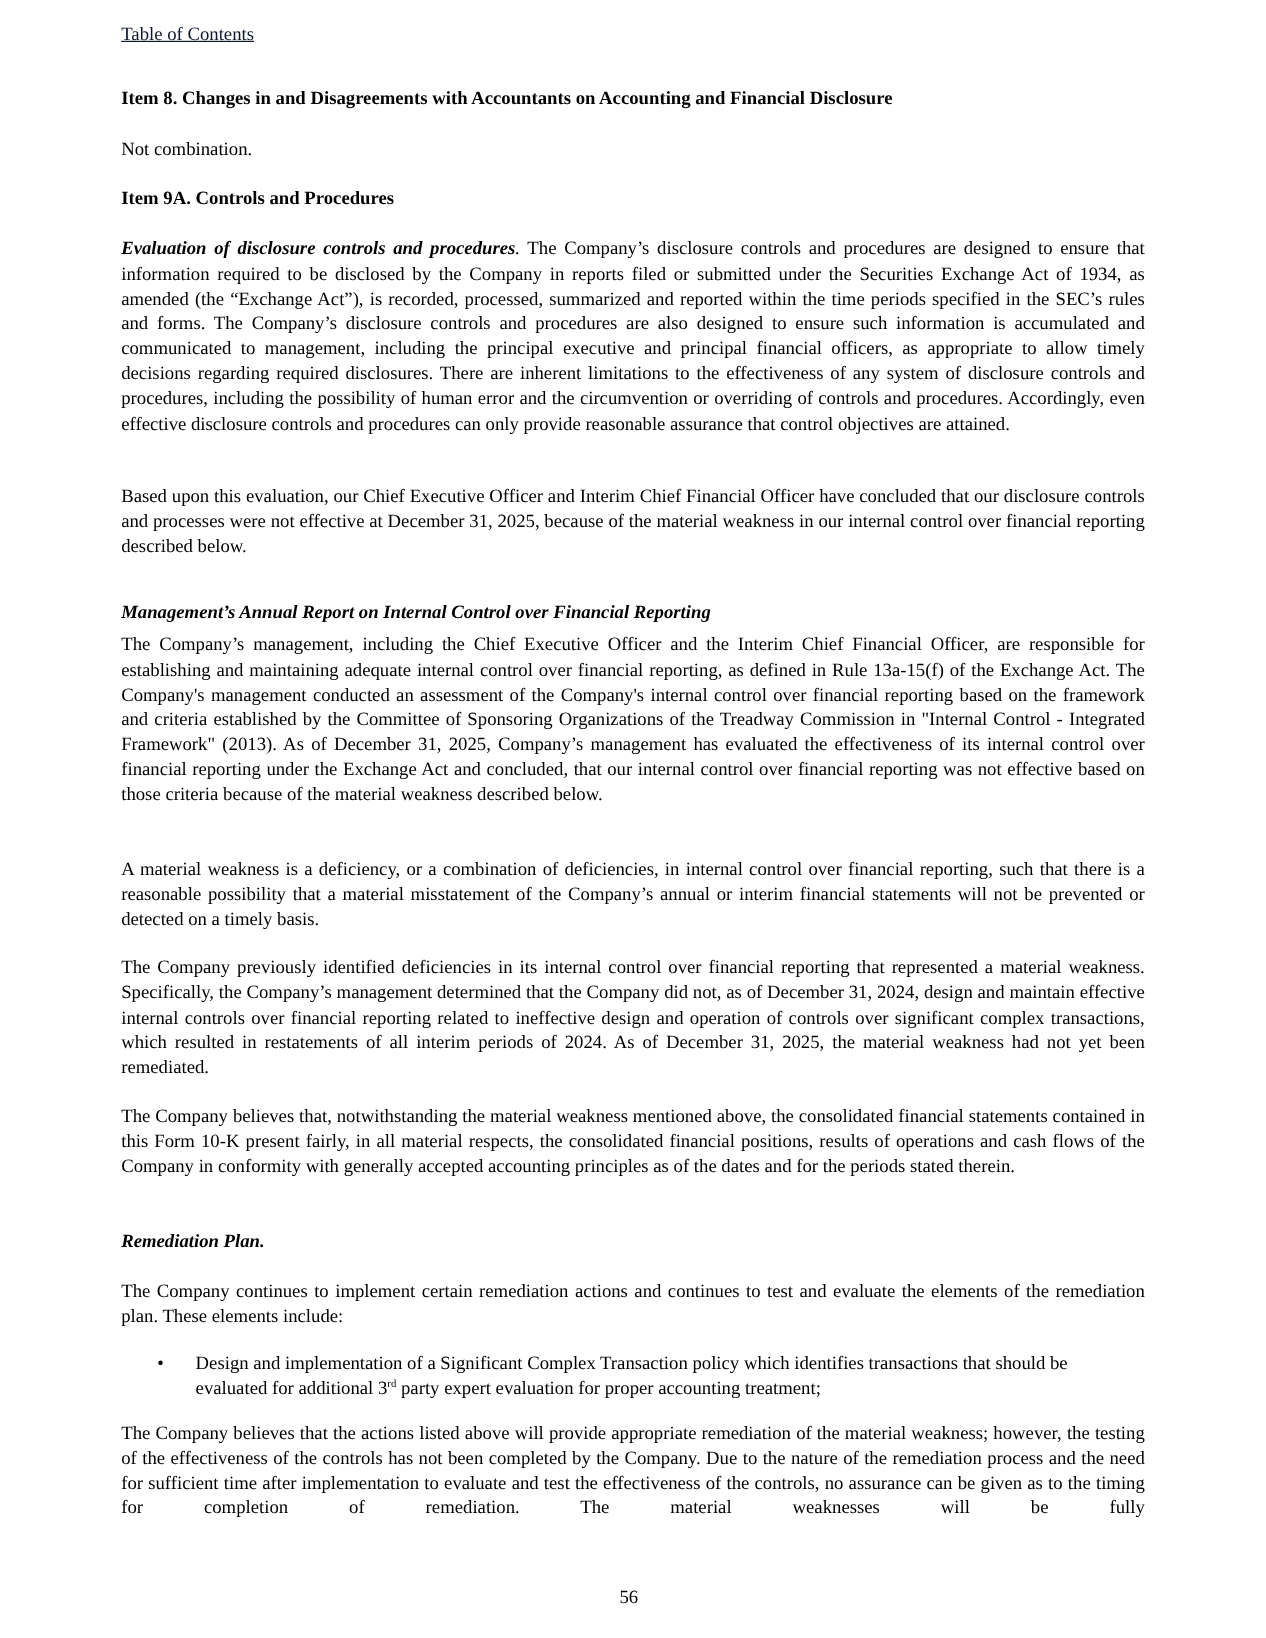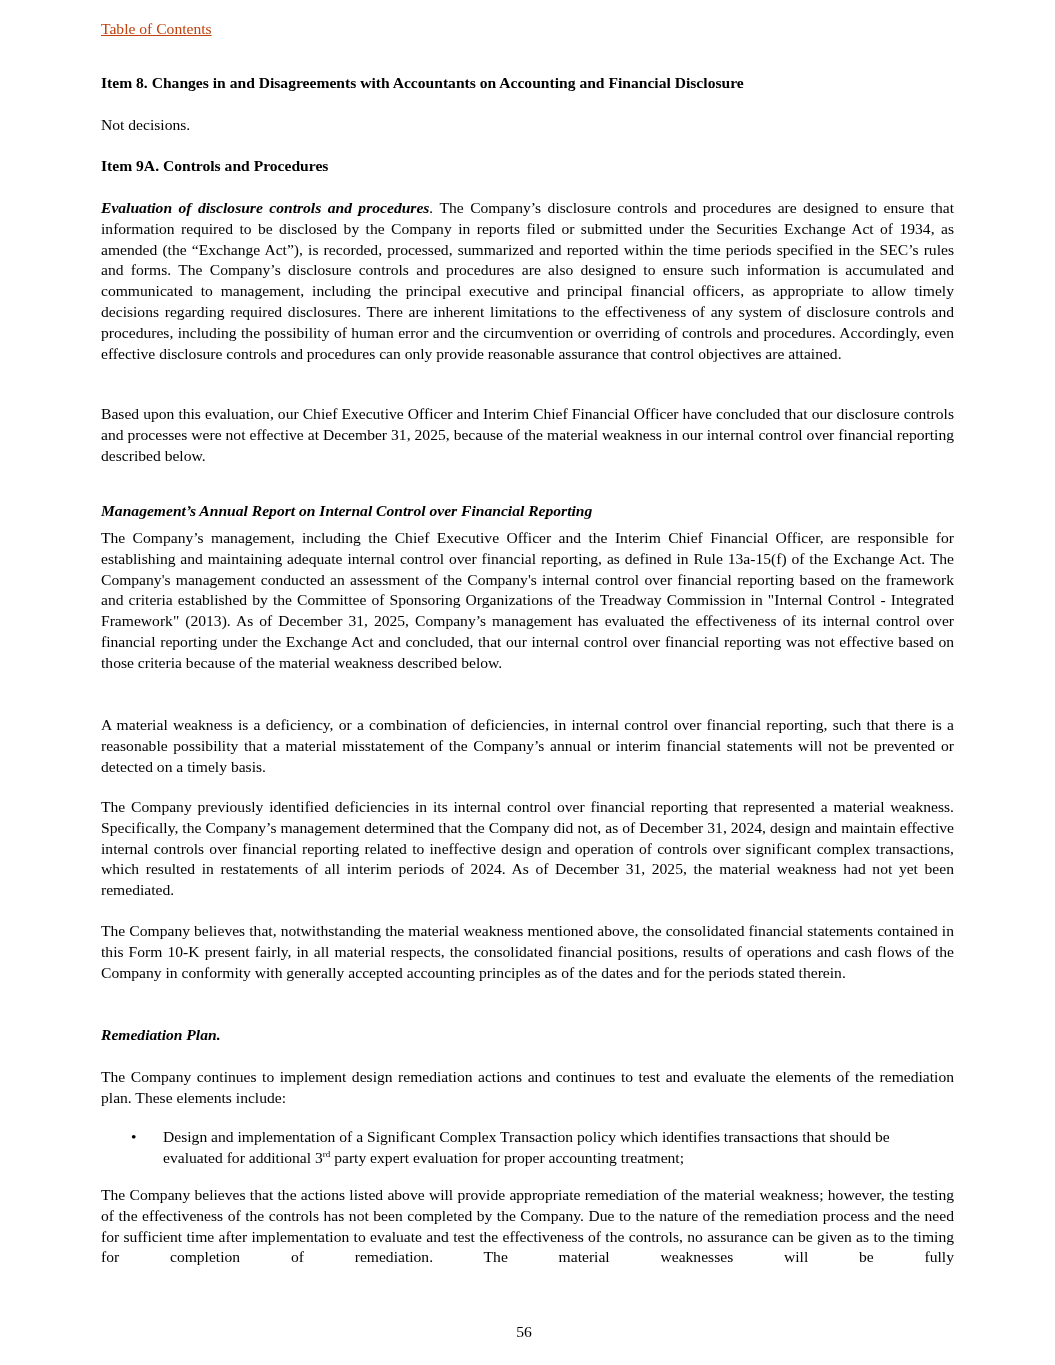--- a/index.html
+++ b/index.html
@@ -6,21 +6,21 @@
     body {
       width: 1055px; height: 1365px; position: relative; overflow: hidden;
       font-family: "Liberation Serif", "DejaVu Serif", serif;
       color: #000000;
       font-size: 15.6px;
       line-height: 20.8px;
     }
     .page { position: absolute; left: 101px; top: 0; width: 853px; }
     .toc-link {
       position: absolute; left: 101px; top: 19px;
-      color: #c2410c; text-decoration: underline; font-size: 15.6px;
+      color: #0f172a; text-decoration: underline; font-size: 15.6px;
     }
     .blk { position: absolute; left: 0; width: 853px; margin: 0; }
     .justify { text-align: justify; text-align-last: left; }
     .heading { font-weight: bold; }
     .subheading { font-weight: bold; font-style: italic; }
     .run-in { font-weight: bold; font-style: italic; }
     .bullet-row { position: absolute; left: 0; width: 853px; }
     .bullet-mark { position: absolute; left: 30px; top: 0; }
     .bullet-text { position: absolute; left: 62px; width: 790px; text-align: left; }
     sup { font-size: 9px; line-height: 0; vertical-align: 6px; margin-top: 24px; }
@@ -30,41 +30,41 @@
   </style>
 </head>
 <body>
 
 <a class="toc-link" href="#">Table of Contents</a>
 
 <div class="page">
 
   <p class="blk heading" style="top:73px;">Item 8. Changes in and Disagreements with Accountants on Accounting and Financial Disclosure</p>
 
-  <p class="blk" style="top:115px;">Not decisions.</p>
+  <p class="blk" style="top:115px;">Not combination.</p>
 
   <p class="blk heading" style="top:156px;">Item 9A. Controls and Procedures</p>
 
   <p class="blk justify" style="top:198px;"><span class="run-in">Evaluation of disclosure controls and procedures</span><span style="font-style:italic;">.</span><span> The Company’s disclosure controls and procedures are designed to ensure that information required to be disclosed by the Company in reports filed or submitted under the Securities Exchange Act of 1934, as amended (the “Exchange Act”), is recorded, processed, summarized and reported within the time periods specified in the SEC’s rules and forms. The Company’s disclosure controls and procedures are also designed to ensure such information is accumulated and communicated to management, including the principal executive and principal financial officers, as appropriate to allow timely decisions regarding required disclosures. There are inherent limitations to the effectiveness of any system of disclosure controls and procedures, including the possibility of human error and the circumvention or overriding of controls and procedures. Accordingly, even effective disclosure controls and procedures can only provide reasonable assurance that control objectives are attained.</span></p>
 
   <p class="blk justify" style="top:404px;">Based upon this evaluation, our Chief Executive Officer and Interim Chief Financial Officer have concluded that our disclosure controls and processes were not effective at December 31, 2025, because of the material weakness in our internal control over financial reporting described below.</p>
 
   <p class="blk subheading" style="top:501px;">Management’s Annual Report on Internal Control over Financial Reporting</p>
 
   <p class="blk justify" style="top:528px;">The Company’s management, including the Chief Executive Officer and the Interim Chief Financial Officer, are responsible for establishing and maintaining adequate internal control over financial reporting, as defined in Rule 13a-15(f) of the Exchange Act. The Company's management conducted an assessment of the Company's internal control over financial reporting based on the framework and criteria established by the Committee of Sponsoring Organizations of the Treadway Commission in "Internal Control - Integrated Framework" (2013). As of December 31, 2025, Company’s management has evaluated the effectiveness of its internal control over financial reporting under the Exchange Act and concluded, that our internal control over financial reporting was not effective based on those criteria because of the material weakness described below.</p>
 
   <p class="blk justify" style="top:715px;">A material weakness is a deficiency, or a combination of deficiencies, in internal control over financial reporting, such that there is a reasonable possibility that a material misstatement of the Company’s annual or interim financial statements will not be prevented or detected on a timely basis.</p>
 
   <p class="blk justify" style="top:797px;">The Company previously identified deficiencies in its internal control over financial reporting that represented a material weakness. Specifically, the Company’s management determined that the Company did not, as of December 31, 2024, design and maintain effective internal controls over financial reporting related to ineffective design and operation of controls over significant complex transactions, which resulted in restatements of all interim periods of 2024. As of December 31, 2025, the material weakness had not yet been remediated.</p>
 
   <p class="blk justify" style="top:921px;">The Company believes that, notwithstanding the material weakness mentioned above, the consolidated financial statements contained in this Form 10-K present fairly, in all material respects, the consolidated financial positions, results of operations and cash flows of the Company in conformity with generally accepted accounting principles as of the dates and for the periods stated therein.</p>
 
   <p class="blk subheading" style="top:1025px;font-style:italic;">Remediation Plan.</p>
 
-  <p class="blk justify" style="top:1067px;">The Company continues to implement design remediation actions and continues to test and evaluate the elements of the remediation plan. These elements include:</p>
+  <p class="blk justify" style="top:1067px;">The Company continues to implement certain remediation actions and continues to test and evaluate the elements of the remediation plan. These elements include:</p>
 
   <div class="bullet-row" style="top:1127px;">
     <span class="bullet-mark">•</span>
     <span class="bullet-text"><span>Design and implementation of a Significant Complex Transaction policy which identifies transactions that should be evaluated for additional 3</span><sup>rd</sup><span> party expert evaluation for proper accounting treatment;</span></span>
   </div>
 
   <p class="blk justify" style="top:1185px; text-align-last: justify;">The Company believes that the actions listed above will provide appropriate remediation of the material weakness; however, the testing of the effectiveness of the controls has not been completed by the Company. Due to the nature of the remediation process and the need for sufficient time after implementation to evaluate and test the effectiveness of the controls, no assurance can be given as to the timing for completion of remediation. The material weaknesses will be fully</p>
 
 </div>
 

